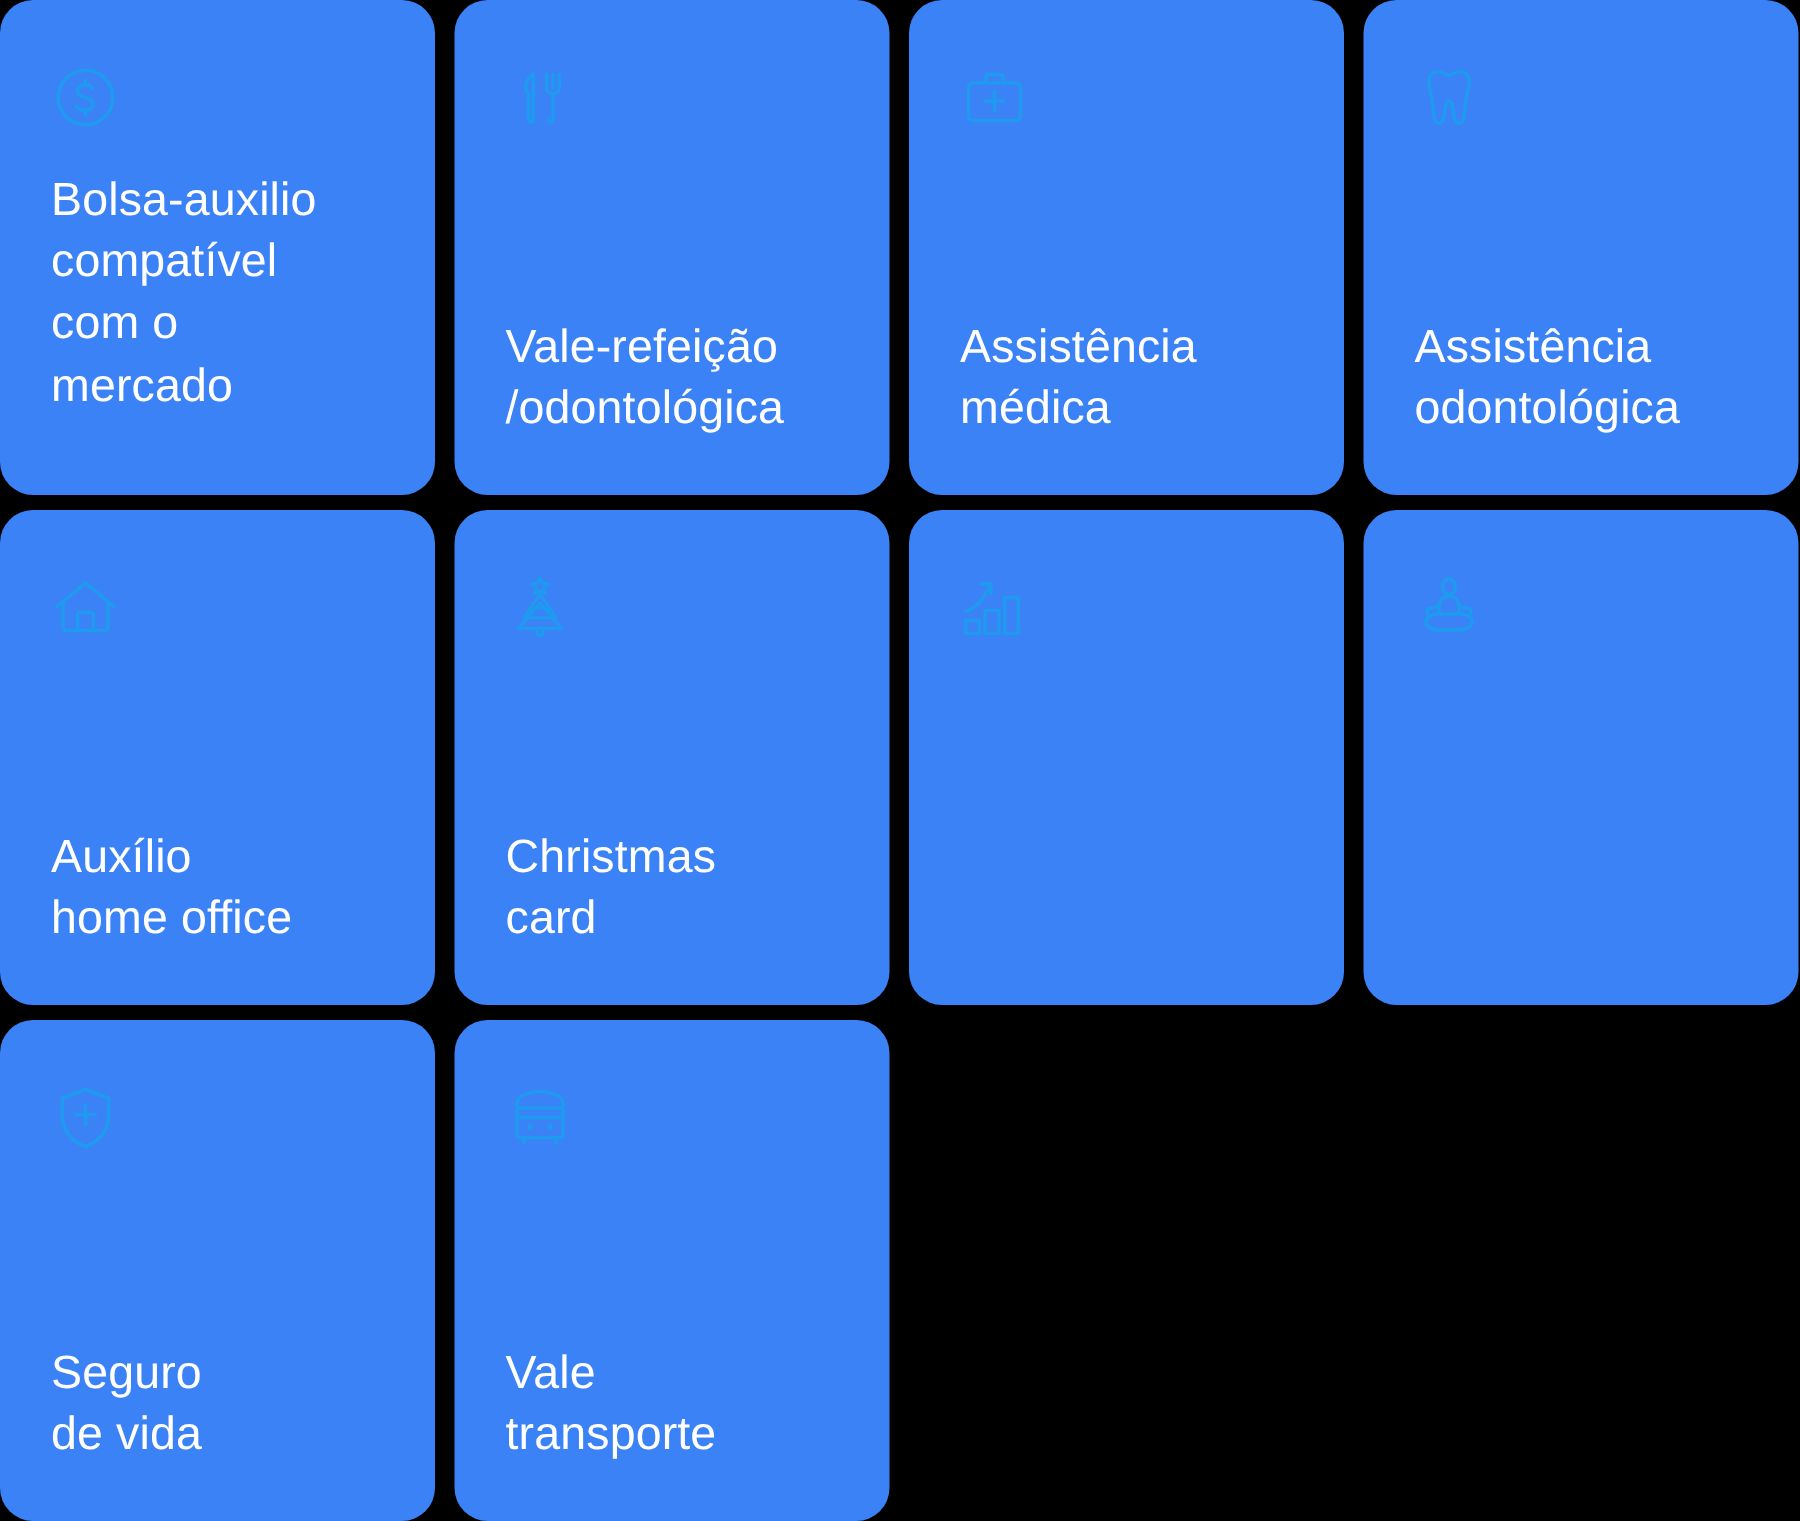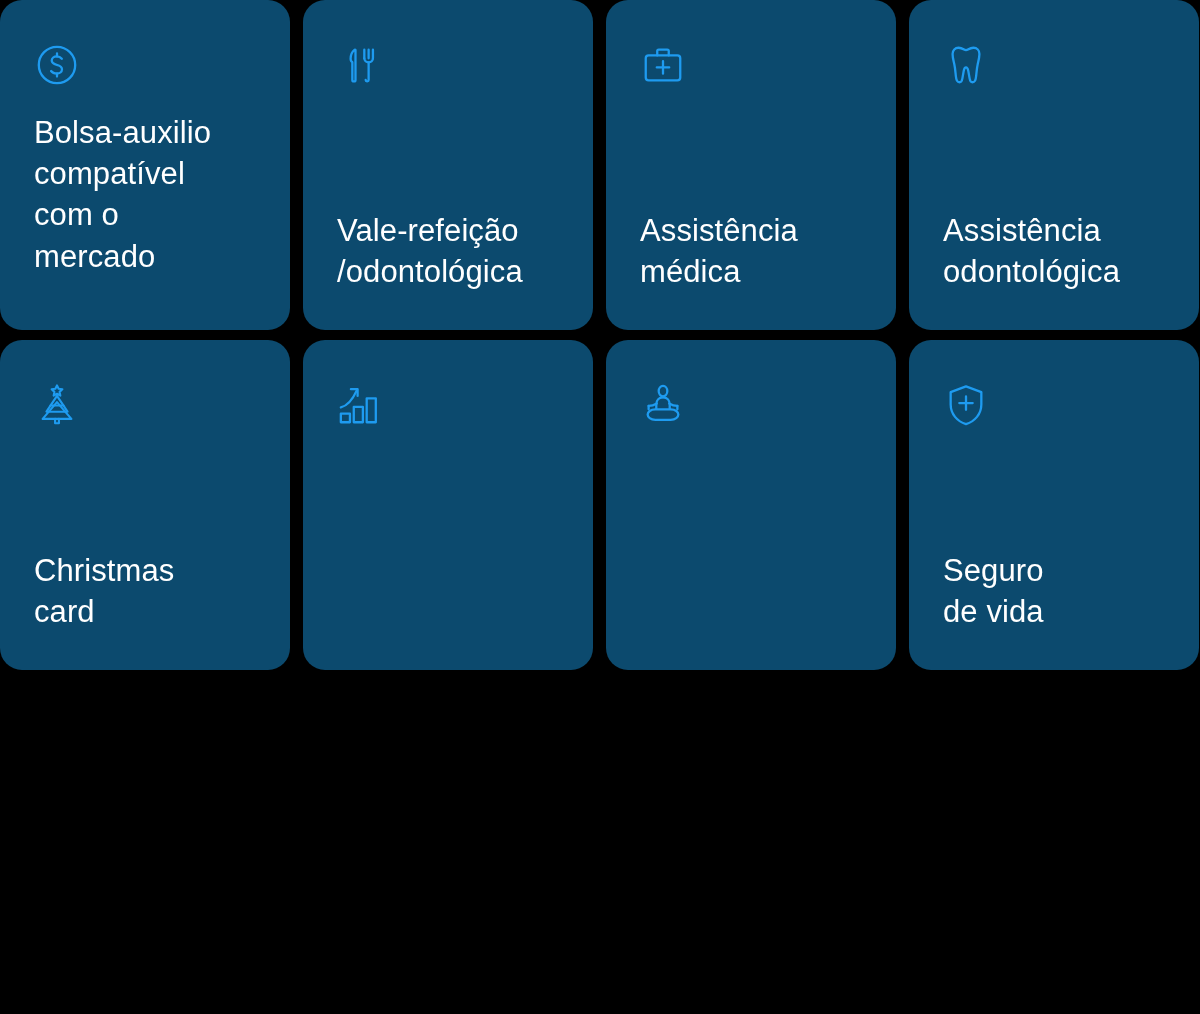--- a/index.html
+++ b/index.html
@@ -20,21 +20,21 @@
     height: 1014px;
     display: grid;
     grid-template-columns: repeat(4, 290px);
     grid-template-rows: 330px 330px 334px;
     column-gap: 13px;
     row-gap: 10px;
     background: #000000;
   }
 
   .benefit-card {
-    background: #0c4a6e;
+    background: #3b82f6;
     border-radius: 22px;
     position: relative;
     display: flex;
     flex-direction: column;
     padding: 42px 34px 38px 34px;
     overflow: hidden;
   }
 
   .benefit-card.is-empty {
     background: transparent;
@@ -130,20 +130,32 @@
     <span class="card-icon">
       <svg viewBox="0 0 48 48" fill="none" stroke="currentColor" stroke-width="2.4" stroke-linecap="round" stroke-linejoin="round">
         <path d="M10 12.5C10 8.6 12.6 6 16.2 6c2.4 0 4.3 1 5.8 1.9 1.3.8 2.7.8 4 0C27.5 7 29.4 6 31.8 6 35.4 6 38 8.6 38 12.5c0 4-1 7-1.8 10.6-.6 2.8-1 6-1.3 9.3-.3 3.5-.6 6.6-1.5 8-.6 1-1.6 1.6-2.6 1.6-1.7 0-2.6-1.5-3-3.8l-1.4-8c-.5-2.6-1.2-3.7-2.4-3.7s-1.9 1.1-2.4 3.7l-1.4 8c-.4 2.3-1.3 3.8-3 3.8-1 0-2-.6-2.6-1.6-.9-1.4-1.2-4.5-1.5-8-.3-3.3-.7-6.5-1.3-9.3C11 19.5 10 16.5 10 12.5z"></path>
       </svg>
     </span>
     <div class="card-spacer"></div>
     <div class="card-title">Assistência
 odontológica</div>
   </div>
 
+  <div class="benefit-card">
+    <span class="card-icon">
+      <svg viewBox="0 0 48 48" fill="none" stroke="currentColor" stroke-width="2.4" stroke-linecap="round" stroke-linejoin="round">
+        <path d="M4 23.5 24 7l20 16.5"></path>
+        <path d="M8.5 20.5V38c0 1.1.9 2 2 2h27c1.1 0 2-.9 2-2V20.5"></path>
+        <path d="M18.5 40V29c0-.8.7-1.5 1.5-1.5h8c.8 0 1.5.7 1.5 1.5v11"></path>
+      </svg>
+    </span>
+    <div class="card-spacer"></div>
+    <div class="card-title">Auxílio
+home office</div>
+  </div>
 
   <div class="benefit-card">
     <span class="card-icon">
       <svg viewBox="0 0 48 48" fill="none" stroke="currentColor" stroke-width="2.2" stroke-linecap="round" stroke-linejoin="round">
         <path d="M24 3.5l1.7 3.6 3.9.5-2.9 2.7.8 3.9-3.5-1.9-3.5 1.9.8-3.9L18.4 7.6l3.9-.5z"></path>
         <path d="M24 14.5 13 31h22z"></path>
         <path d="M17.2 24.5h13.6"></path>
         <path d="M9 38.5h30L24 21z"></path>
         <path d="M22 38.5v4.5h4v-4.5"></path>
       </svg>
@@ -186,16 +198,30 @@
         <path d="M24 4.5 8 10.5v13c0 10 6.8 17.5 16 20.5 9.2-3 16-10.5 16-20.5v-13z"></path>
         <path d="M24 15v14M17 22h14"></path>
       </svg>
     </span>
     <div class="card-spacer"></div>
     <div class="card-title">Seguro
 de vida</div>
   </div>
 
 
+  <div class="benefit-card">
+    <span class="card-icon">
+      <svg viewBox="0 0 48 48" fill="none" stroke="currentColor" stroke-width="2.4" stroke-linecap="round" stroke-linejoin="round">
+        <path d="M8 14c0-4.4 7.2-8 16-8s16 3.6 16 8v22c0 1.1-.9 2-2 2H10c-1.1 0-2-.9-2-2z"></path>
+        <path d="M8 17.5h32M8 24h32"></path>
+        <circle cx="17" cy="30.5" r="1.9" fill="currentColor" stroke="none"></circle>
+        <circle cx="31" cy="30.5" r="1.9" fill="currentColor" stroke="none"></circle>
+        <path d="M13 38v4M35 38v4"></path>
+      </svg>
+    </span>
+    <div class="card-spacer"></div>
+    <div class="card-title">Vale
+transporte</div>
+  </div>
 
   <div class="benefit-card is-empty"></div>
 
 </div>
 
 </body></html>

